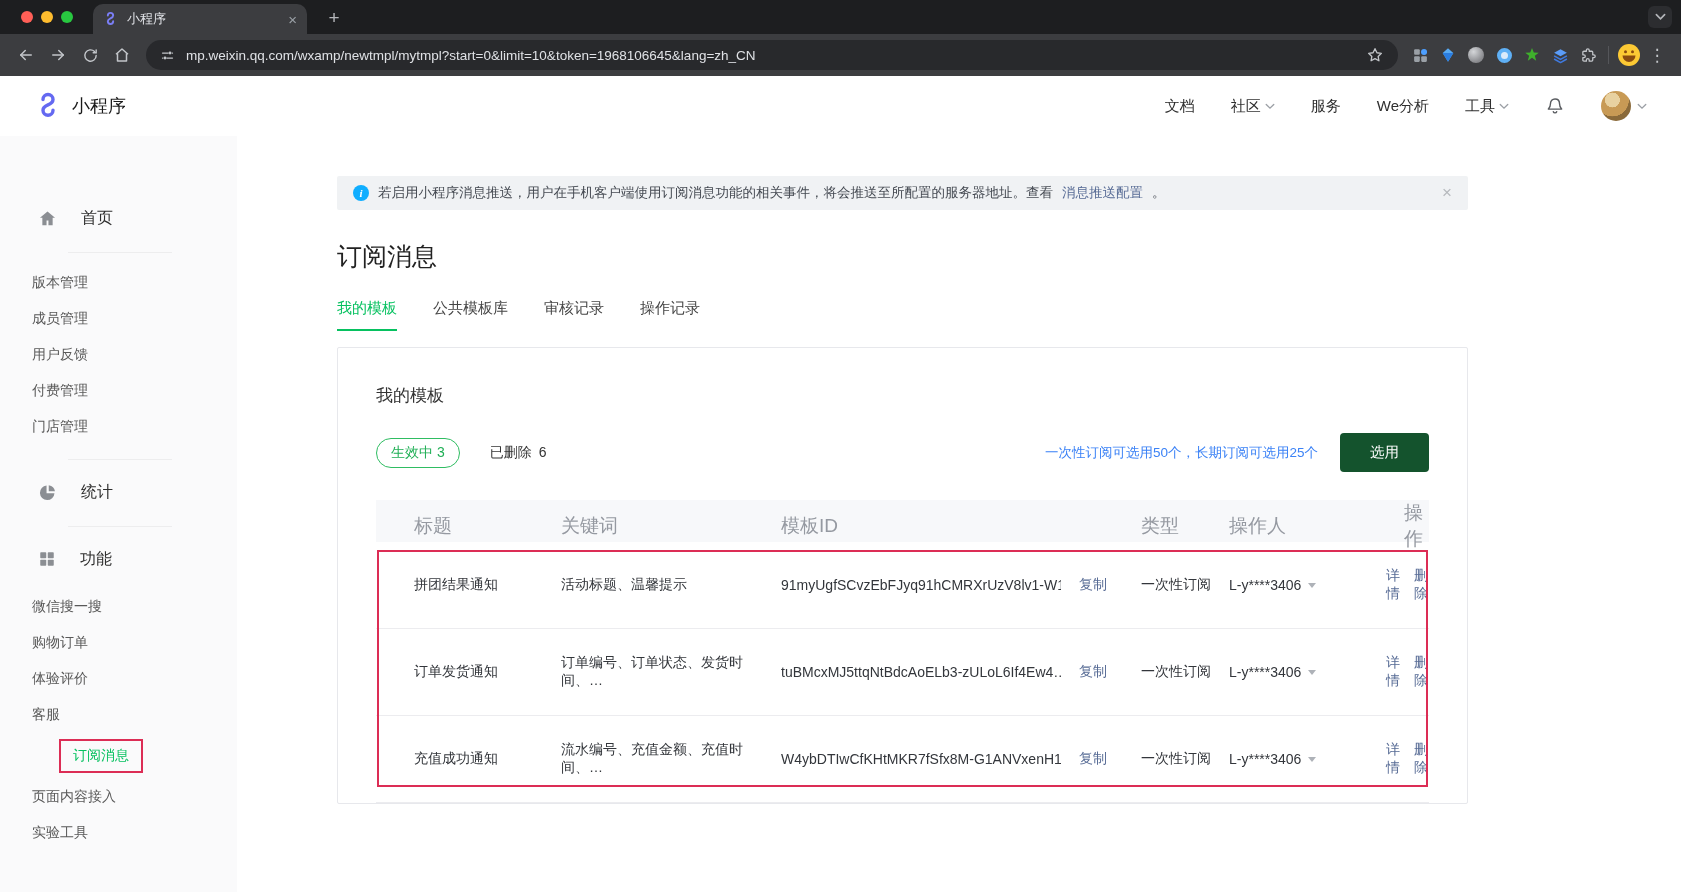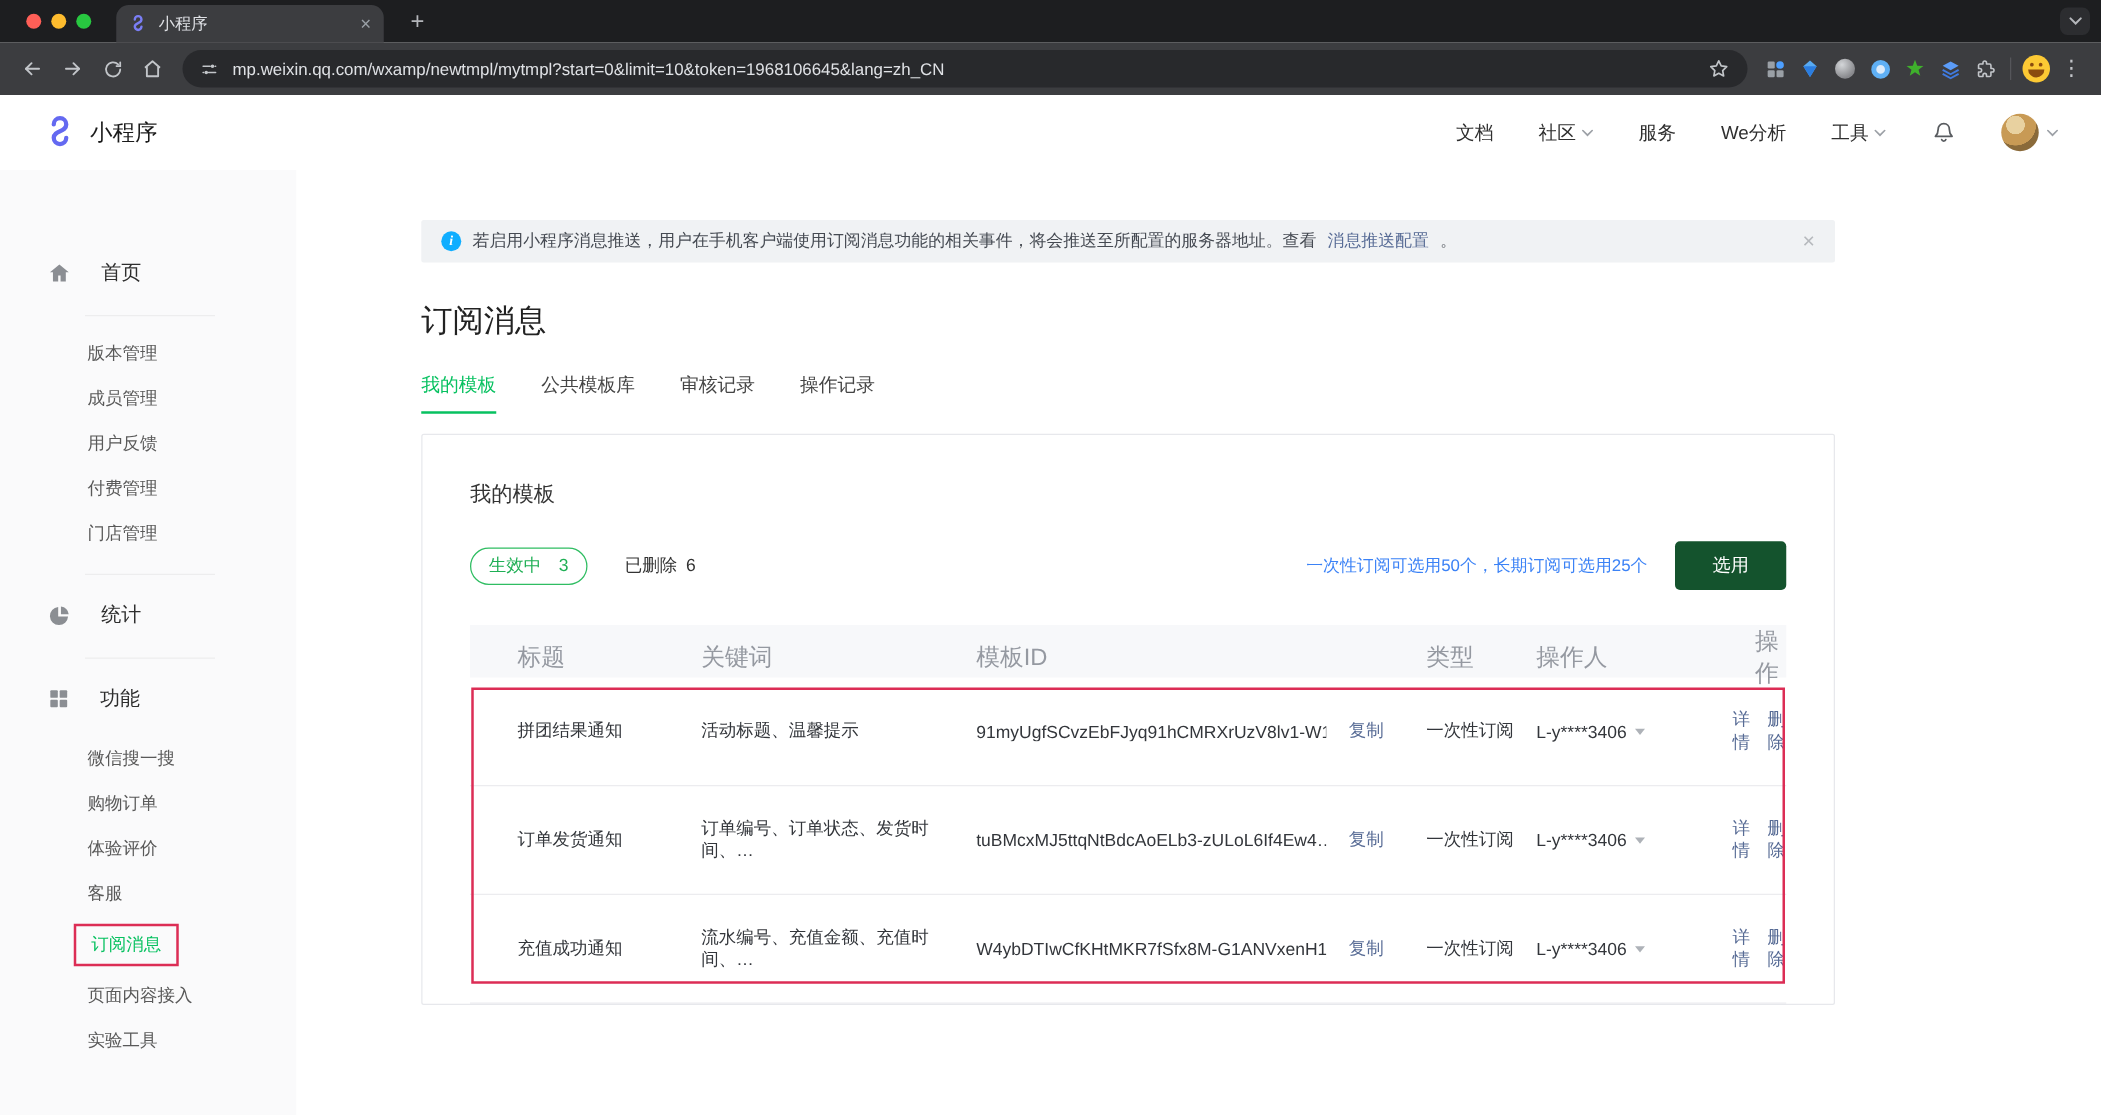--- a/index.html
+++ b/index.html
@@ -41,21 +41,21 @@
   .avatar { width:30px; height:30px; border-radius:50%;
     background:radial-gradient(circle at 38% 30%, #e8d1a0 0 26%, #c89a55 27% 58%, #8a6a3a 59%); }
   .avatar-wrap { display:flex; align-items:center; gap:6px; }
 
   
   .content { flex:1; display:flex; background:#fff; min-height:0; }
   .sidebar { width:237px; flex:none; background:#fafafb; padding-top:62px; overflow:hidden; }
   .side-sec { display:flex; align-items:center; gap:24px; padding-left:38px; height:40px; }
   .side-sec-label { font-size:16px; color:#2e2e2e; }
   .side-div { height:1px; background:#ededee; margin:14px 65px 12px 68px; }
-  .side-sub { padding-left:70px; height:36px; display:flex; align-items:center;
+  .side-sub { padding-left:32px; height:36px; display:flex; align-items:center;
     font-size:14px; color:#595959; cursor:pointer; }
   .side-sub-box { height:46px; padding-left:59px; }
   .side-annotation { border:2px solid #dc2d55; padding:6px 12px; color:#07c160; }
   .sub-list { margin-top:10px; }
 
   .main { flex:1; padding-left:100px; overflow:hidden; }
   .banner { margin-top:40px; width:1131px; height:34px; background:#f0f2f4; border-radius:2px;
     display:flex; align-items:center; padding:0 16px; gap:9px; font-size:13.5px; color:#454a52; }
   .info-ico { width:16px; height:16px; border-radius:50%; background:#10aeff; color:#fff;
     font-size:11px; font-weight:bold; font-family:"Liberation Serif","DejaVu Serif",serif;
@@ -67,21 +67,21 @@
   .tabs { margin-top:26px; display:flex; gap:36px; width:1131px; }
   .tab-item { font-size:15px; color:#454545; padding-bottom:13px; cursor:pointer; position:relative; }
   .tab-item.active { color:#07c160; }
   .tab-item.active::after { content:""; position:absolute; left:0; right:0; bottom:0; height:2.5px; background:#07c160; }
 
   .card { margin-top:16px; width:1131px; border:1px solid #e7e8ec; border-radius:2px;
     padding:36px 38px 0 38px; background:#fff; }
   .card-title { font-size:17px; font-weight:500; color:#333; }
   .filter-row { margin-top:26px; display:flex; align-items:center; }
   .pill { border:1px solid #2fbd62; border-radius:15px; padding:5px 14px; color:#1faf55;
-    font-size:14px; display:flex; gap:14px; cursor:pointer; }
+    font-size:14px; display:flex; gap:4px; cursor:pointer; }
   .deleted { margin-left:30px; font-size:14px; color:#333; display:flex; gap:7px; cursor:pointer; }
   .quota { margin-left:auto; font-size:13.5px; color:#3b82f6; }
   .btn-select { margin-left:22px; background:#14532d; color:#fff; border:none; border-radius:4px;
     padding:10px 30px; font-size:14.5px; cursor:pointer; font-family:inherit; }
 
   .table { margin-top:28px; }
   .t-head, .t-row { display:grid; grid-template-columns:185px 220px 360px 88px 157px 1fr; align-items:center; }
   .t-head { background:#f7f8fa; height:42px; font-size:19px; color:#9599a1; }
   .t-head .th:first-child, .t-row .td:first-child { padding-left:38px; }
   .th.right, .td.ops { text-align:right; padding-right:6px; }

